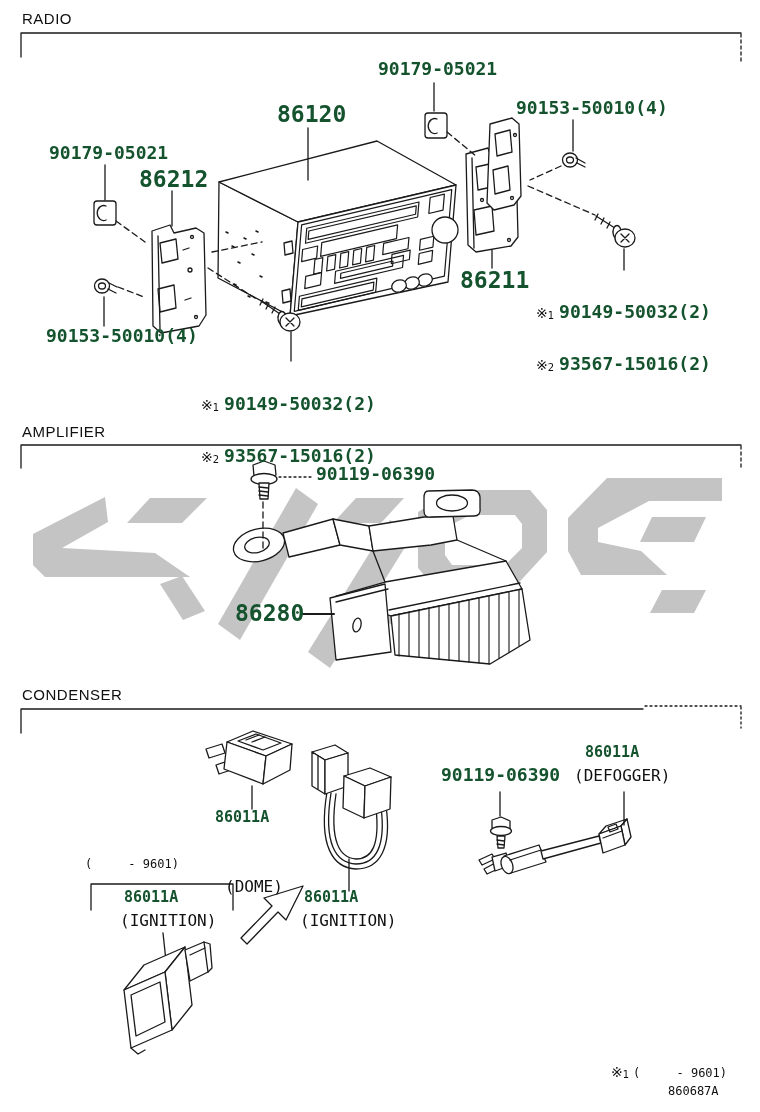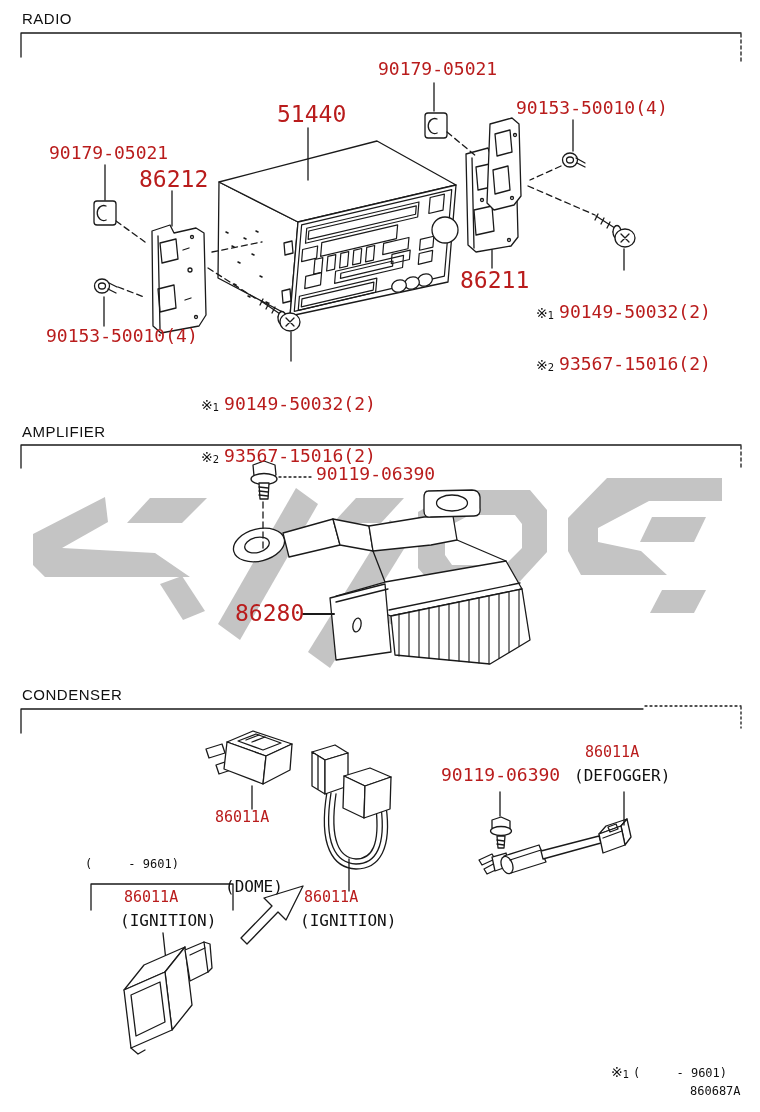--- a/index.html
+++ b/index.html
@@ -1,20 +1,20 @@
 <!DOCTYPE html>
 <html><head>
 <meta charset="utf-8">
 <style>
   html,body{margin:0;padding:0;background:#fff;}
   #stage{position:relative;width:760px;height:1112px;background:#fff;overflow:hidden;
          font-family:"DejaVu Sans Mono","Liberation Mono",monospace;color:#111;}
   #artwork{position:absolute;left:0;top:0;}
   .lbl{position:absolute;white-space:pre;line-height:1.05;}
-  .pn{font-family:"DejaVu Sans Mono","Liberation Mono",monospace;font-weight:normal;color:#b91c1c;}
+  .pn{font-family:"DejaVu Sans Mono","Liberation Mono",monospace;font-weight:bold;color:#14532d;}
   .pn-lg{font-size:23px;}
   .pn-md{font-size:15px;}
   .pn-sm{font-size:18px;}
   .variant{font-family:"DejaVu Sans Mono","Liberation Mono",monospace;font-weight:400;font-size:16px;color:#101010;}
   .thin{font-family:"DejaVu Sans Mono","Liberation Mono",monospace;font-weight:400;font-size:12px;color:#101010;}
   .sec-title{font-family:"Liberation Sans","DejaVu Sans",sans-serif;font-size:15px;letter-spacing:.5px;color:#101010;}
   .noterow{display:flex;align-items:baseline;gap:5px;height:19px;}
   .mark{font-family:"DejaVu Sans","Liberation Sans",sans-serif;font-size:14px;color:#101010;}
   .marknum{font-family:"DejaVu Sans","Liberation Sans",sans-serif;font-size:10px;color:#101010;position:relative;top:1px;}
   .fnrow{display:flex;align-items:baseline;gap:4px;height:18px;}
@@ -263,21 +263,21 @@
     </g>
 
     <path d="M241,938 L272,906 L264,898 L303,886 L286,920 L278,912 L247,944 Z" fill="#fff"></path>
   </svg>
 
   <div class="lbl sec-title" style="left:22px;top:11px;">RADIO</div>
   <div class="lbl sec-title" style="left:22px;top:424px;">AMPLIFIER</div>
   <div class="lbl sec-title" style="left:22px;top:687px;">CONDENSER</div>
 
   <div class="lbl pn pn-sm" style="left:378px;top:60px;">90179-05021</div>
-  <div class="lbl pn pn-lg" style="left:277px;top:102px;">51440</div>
+  <div class="lbl pn pn-lg" style="left:277px;top:102px;">86120</div>
   <div class="lbl pn pn-sm" style="left:516px;top:99px;">90153-50010(4)</div>
   <div class="lbl pn pn-sm" style="left:49px;top:144px;">90179-05021</div>
   <div class="lbl pn pn-lg" style="left:139px;top:167px;">86212</div>
   <div class="lbl pn pn-lg" style="left:460px;top:268px;">86211</div>
   <div class="lbl pn pn-sm" style="left:46px;top:327px;">90153-50010(4)</div>
 
   <div class="lbl" style="left:536px;top:269px;">
     <div class="noterow">
       <span><span class="mark">※</span><span class="marknum">1</span></span>
       <span class="pn pn-sm">90149-50032(2)</span>
@@ -317,15 +317,15 @@
   <div class="lbl variant" style="left:300px;top:913px;">(IGNITION)</div>
 
   <div class="lbl" style="left:611px;top:1030px;">
     <div class="fnrow">
       <span><span class="mark">※</span><span class="marknum">1</span></span>
       <span class="thin">(     - 9601)</span>
     </div>
     
   </div>
 
-  <div class="lbl thin" style="left:690px;top:1085px;">860687A</div>
+  <div class="lbl thin" style="left:668px;top:1085px;">860687A</div>
 
 </div>
 
 </body></html>

